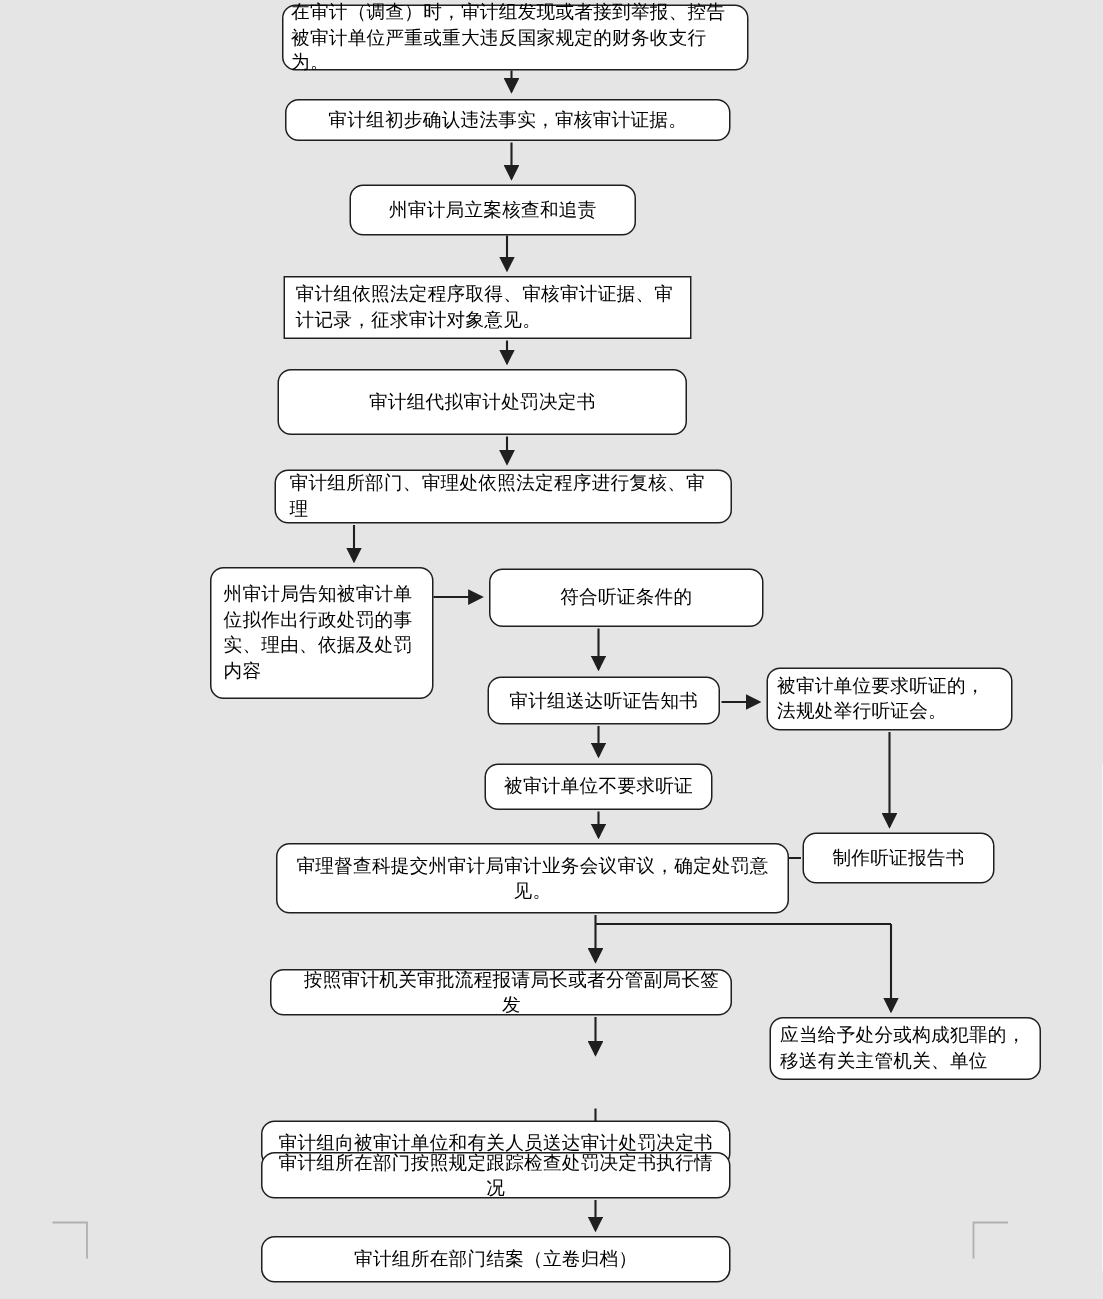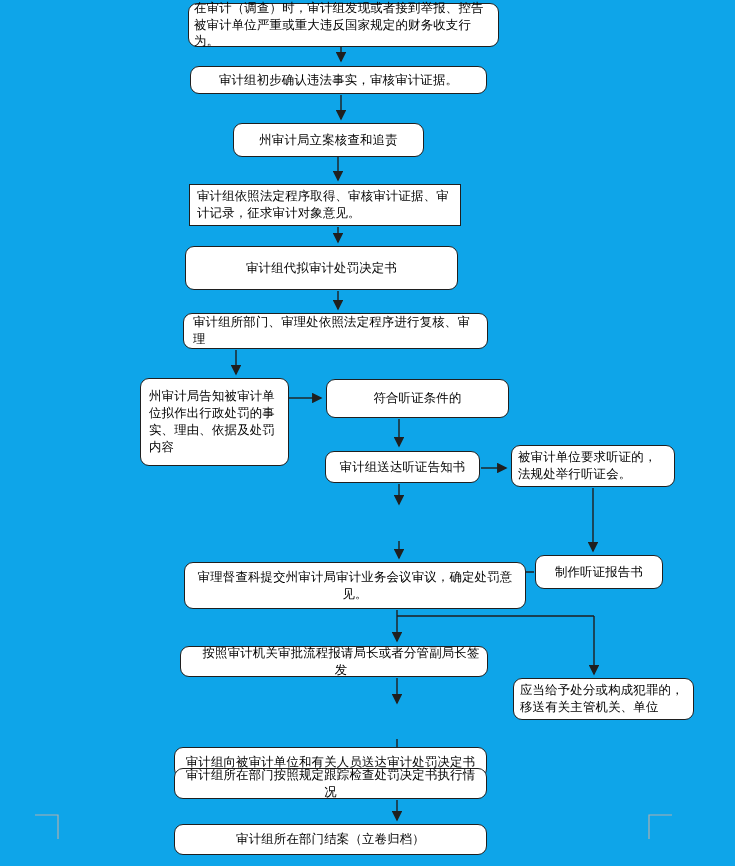--- a/index.html
+++ b/index.html
@@ -1,20 +1,20 @@
 <!DOCTYPE html>
 <html><head>
 <meta charset="utf-8">
 <style>
   html, body { margin: 0; padding: 0; background: #ffffff; }
   .canvas {
     position: relative;
     width: 735px;
     height: 866px;
-    background: #0ea5e9;
+    background: #e5e5e5;
     font-family: "DejaVu Sans", sans-serif;
     overflow: hidden;
   }
   .connectors {
     position: absolute;
     left: 0; top: 0;
     width: 735px; height: 866px;
     pointer-events: none;
   }
   .node {
@@ -89,20 +89,21 @@
   <div class="node" style="left:183px; top:313px; width:305px; height:36px; padding:2px 9px;">审计组所部门、审理处依照法定程序进行复核、审理</div>
 
   <div class="node" style="left:140px; top:378px; width:149px; height:88px; padding:4px 8px;">州审计局告知被审计单位拟作出行政处罚的事实、理由、依据及处罚内容</div>
 
   <div class="node center" style="left:326px; top:379px; width:183px; height:39px;">符合听证条件的</div>
 
   <div class="node" style="left:511px; top:445px; width:164px; height:42px; padding:2px 6px;">被审计单位要求听证的，法规处举行听证会。</div>
 
   <div class="node center" style="left:325px; top:451px; width:155px; height:32px;">审计组送达听证告知书</div>
 
+  <div class="node center" style="left:323px; top:509px; width:152px; height:31px;">被审计单位不要求听证</div>
 
   <div class="node center" style="left:184px; top:562px; width:342px; height:47px; padding:14px 6px;">审理督查科提交州审计局审计业务会议审议，确定处罚意见。</div>
 
   <div class="node center" style="left:535px; top:555px; width:128px; height:34px;">制作听证报告书</div>
 
   <div class="node" style="left:513px; top:678px; width:181px; height:42px; padding:2px 6px;">应当给予处分或构成犯罪的，移送有关主管机关、单位</div>
 
   <div class="node center" style="left:180px; top:646px; width:308px; height:31px;padding-left:20px;">按照审计机关审批流程报请局长或者分管副局长签发</div>
 
   <div class="node center" style="left:174px; top:747px; width:313px; height:31px;">审计组向被审计单位和有关人员送达审计处罚决定书</div>

